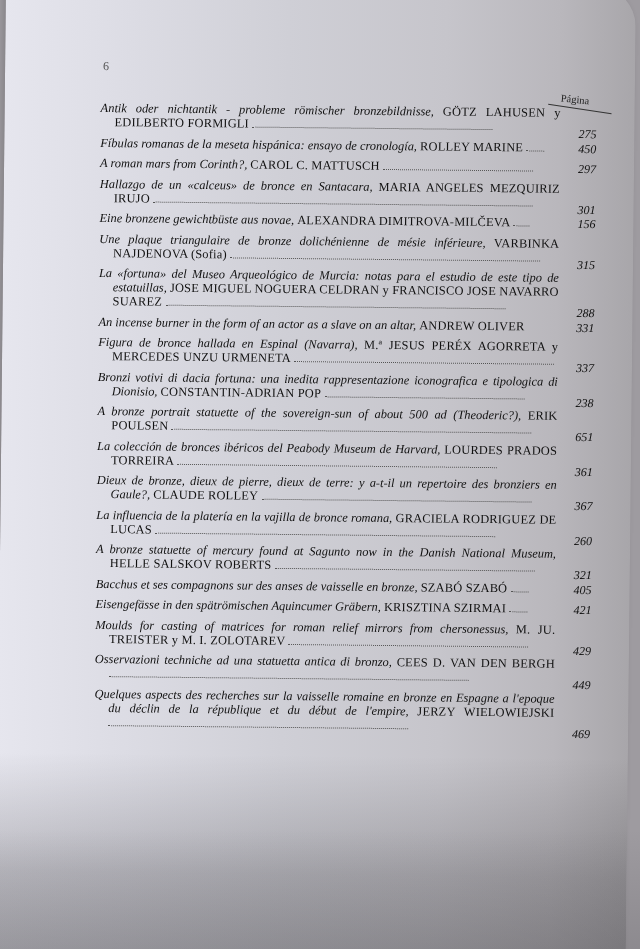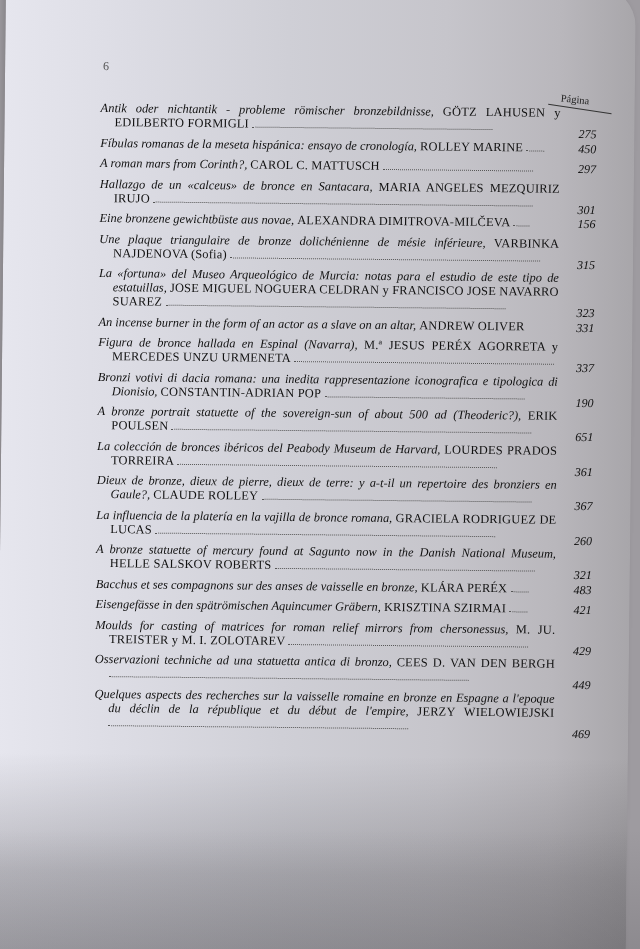--- a/index.html
+++ b/index.html
@@ -85,33 +85,33 @@
     <div class="entry single">
       <span class="text"><span class="title">Eine bronzene gewichtbüste aus novae,</span> <span class="author">ALEXANDRA DIMITROVA-MILČEVA</span> <span class="leader" style="width:16px"></span></span>
       <span class="pnum">156</span>
     </div>
     <div class="entry">
       <span class="text"><span class="title">Une plaque triangulaire de bronze dolichénienne de mésie inférieure,</span> <span class="author">VARBINKA NAJDENOVA (Sofia)</span> <span class="leader" style="width:310px"></span></span>
       <span class="pnum">315</span>
     </div>
     <div class="entry">
       <span class="text"><span class="title">La «fortuna» del Museo Arqueológico de Murcia: notas para el estudio de este tipo de estatuillas,</span> <span class="author">JOSE MIGUEL NOGUERA CELDRAN y FRANCISCO JOSE NAVARRO SUAREZ</span> <span class="leader" style="width:340px"></span></span>
-      <span class="pnum">323</span>
+      <span class="pnum">288</span>
     </div>
     <div class="entry single">
       <span class="text"><span class="title">An incense burner in the form of an actor as a slave on an altar,</span> <span class="author">ANDREW OLIVER</span></span>
       <span class="pnum">331</span>
     </div>
     <div class="entry">
       <span class="text"><span class="title">Figura de bronce hallada en Espinal (Navarra),</span> <span class="author">M.ª JESUS PERÉX AGORRETA y MERCEDES UNZU URMENETA</span> <span class="leader" style="width:260px"></span></span>
       <span class="pnum">337</span>
     </div>
     <div class="entry">
-      <span class="text"><span class="title">Bronzi votivi di dacia romana: una inedita rappresentazione iconografica e tipologica di Dionisio,</span> <span class="author">CONSTANTIN-ADRIAN POP</span> <span class="leader" style="width:200px"></span></span>
-      <span class="pnum">190</span>
+      <span class="text"><span class="title">Bronzi votivi di dacia fortuna: una inedita rappresentazione iconografica e tipologica di Dionisio,</span> <span class="author">CONSTANTIN-ADRIAN POP</span> <span class="leader" style="width:200px"></span></span>
+      <span class="pnum">238</span>
     </div>
     <div class="entry">
       <span class="text"><span class="title">A bronze portrait statuette of the sovereign-sun of about 500 ad (Theoderic?),</span> <span class="author">ERIK POULSEN</span> <span class="leader" style="width:360px"></span></span>
       <span class="pnum">651</span>
     </div>
     <div class="entry">
       <span class="text"><span class="title">La colección de bronces ibéricos del Peabody Museum de Harvard,</span> <span class="author">LOURDES PRADOS TORREIRA</span> <span class="leader" style="width:320px"></span></span>
       <span class="pnum">361</span>
     </div>
     <div class="entry">
@@ -120,22 +120,22 @@
     </div>
     <div class="entry">
       <span class="text"><span class="title">La influencia de la platería en la vajilla de bronce romana,</span> <span class="author">GRACIELA RODRIGUEZ DE LUCAS</span> <span class="leader" style="width:340px"></span></span>
       <span class="pnum">260</span>
     </div>
     <div class="entry">
       <span class="text"><span class="title">A bronze statuette of mercury found at Sagunto now in the Danish National Museum,</span> <span class="author">HELLE SALSKOV ROBERTS</span> <span class="leader" style="width:260px"></span></span>
       <span class="pnum">321</span>
     </div>
     <div class="entry single">
-      <span class="text"><span class="title">Bacchus et ses compagnons sur des anses de vaisselle en bronze,</span> <span class="author">KLÁRA PERÉX</span> <span class="leader" style="width:18px"></span></span>
-      <span class="pnum">483</span>
+      <span class="text"><span class="title">Bacchus et ses compagnons sur des anses de vaisselle en bronze,</span> <span class="author">SZABÓ SZABÓ</span> <span class="leader" style="width:18px"></span></span>
+      <span class="pnum">405</span>
     </div>
     <div class="entry single">
       <span class="text"><span class="title">Eisengefässe in den spätrömischen Aquincumer Gräbern,</span> <span class="author">KRISZTINA SZIRMAI</span> <span class="leader" style="width:18px"></span></span>
       <span class="pnum">421</span>
     </div>
     <div class="entry">
       <span class="text"><span class="title">Moulds for casting of matrices for roman relief mirrors from chersonessus,</span> <span class="author">M. JU. TREISTER y M. I. ZOLOTAREV</span> <span class="leader" style="width:240px"></span></span>
       <span class="pnum">429</span>
     </div>
     <div class="entry">

